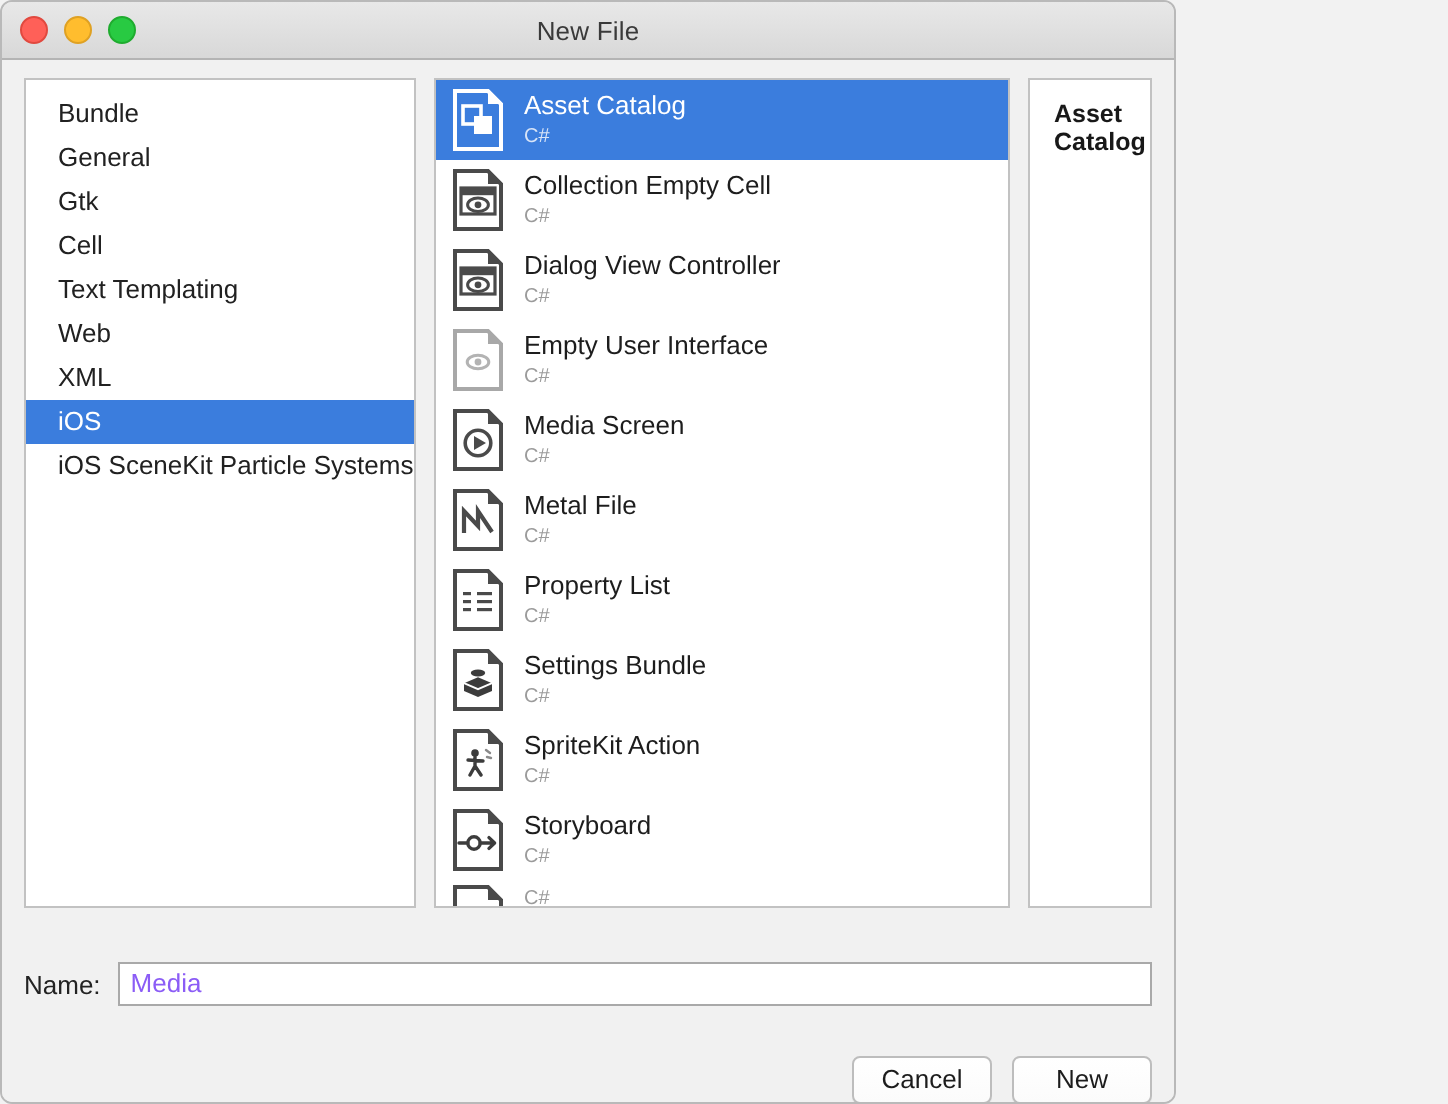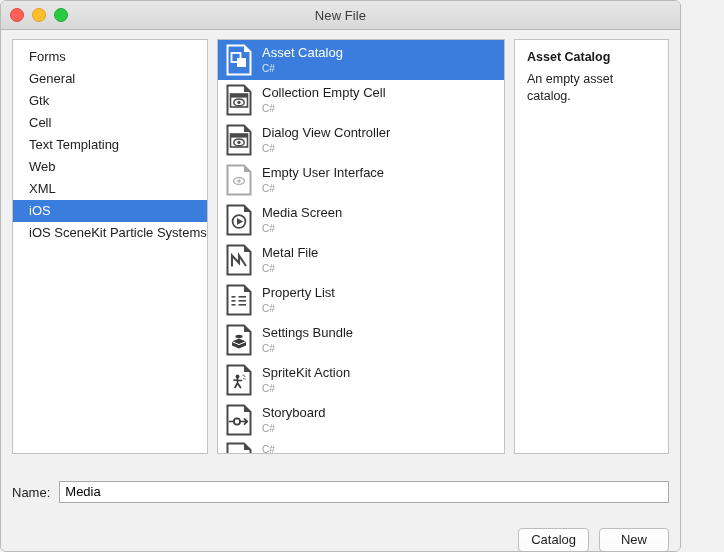--- a/index.html
+++ b/index.html
@@ -10,21 +10,21 @@
     width: 724px;
     height: 552px;
     overflow: hidden;
     font-family: "Liberation Sans", sans-serif;
     background: #f2f2f2;
     -webkit-font-smoothing: antialiased;
   }
 
   .window {
     position: relative;
-    width: 681px;
+    width: 588px;
     height: 552px;
     background: #f1f1f1;
     box-sizing: border-box;
     border: 1px solid #b9b9b9;
     border-radius: 6px;
     overflow: hidden;
   }
 
   
   .titlebar {
@@ -192,21 +192,21 @@
     color: #232323;
     margin-right: 9px;
   }
   .name-input {
     flex: 1 1 auto;
     height: 22px;
     line-height: 22px;
     border: 1px solid #a9a9a9;
     background: #ffffff;
     font-size: 13px;
-    color: #000000;
+    color: #8b5cf6;
     padding: 0 5px;
     box-sizing: border-box;
     font-family: "Liberation Sans", sans-serif;
     outline: none;
   }
   .btn-row {
     position: absolute;
     right: 11px;
     bottom: 16px;
     display: flex;
@@ -239,21 +239,21 @@
       <span class="light min"></span>
       <span class="light max"></span>
     </div>
     <div class="window-title">New File</div>
   </div>
 
   <div class="content">
 
     <div class="panel categories">
       <div class="cat-item">
-        <span>Forms</span>
+        <span>Bundle</span>
       </div>
       <div class="cat-item">
         <span>General</span>
       </div>
       <div class="cat-item">
         <span>Gtk</span>
       </div>
       <div class="cat-item">
         <span>Cell</span>
       </div>
@@ -447,29 +447,28 @@
             <span class="tpl-name"></span>
             <span class="tpl-sub">C#</span>
           </span>
         </div>
 
       </div>
     </div>
 
     <div class="panel detail">
       <div class="detail-title">Asset Catalog</div>
-      <div class="detail-desc">An empty asset catalog.</div>
     </div>
 
   </div>
 
   <div class="bottom">
     <div class="name-row">
       <span class="name-label">Name:</span>
       <input class="name-input" type="text" value="Media" style="">
     </div>
     <div class="btn-row">
-      <div class="btn">Catalog</div>
+      <div class="btn">Cancel</div>
       <div class="btn">New</div>
     </div>
   </div>
 
 </div>
 
 </body></html>

